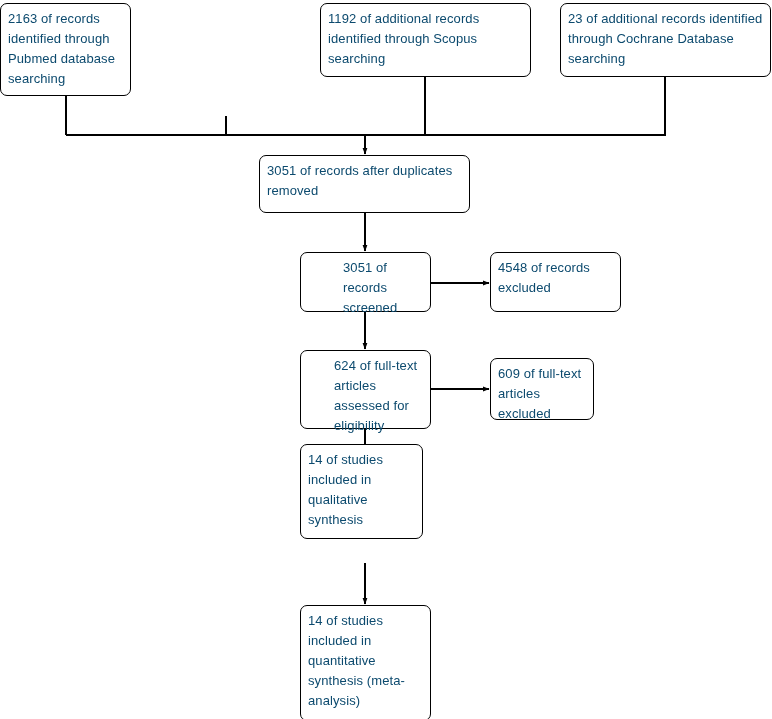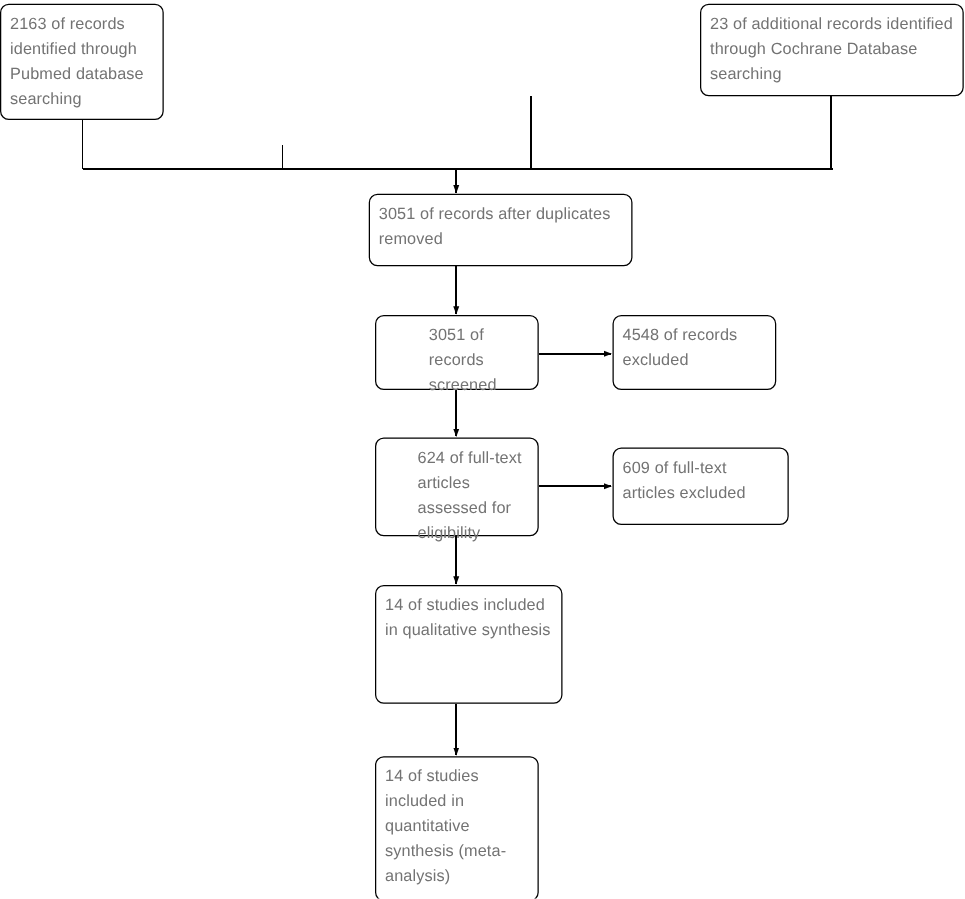--- a/index.html
+++ b/index.html
@@ -22,21 +22,21 @@
     width: 772px;
     height: 719px;
     pointer-events: none;
   }
   .flow-box {
     position: absolute;
     box-sizing: border-box;
     border: 1px solid #000000;
     border-radius: 7px;
     background: #ffffff;
-    color: #737373;
+    color: #0c4a6e;
     font-size: 13px;
     line-height: 20px;
     padding: 5px 7px 4px 7px;
     white-space: pre-line;
     letter-spacing: 0.1px;
   }
 </style>
 </head>
 <body>
 
@@ -64,30 +64,31 @@
       <line x1="365" y1="312" x2="365" y2="349"></line>
       <line x1="431" y1="389" x2="489" y2="389"></line>
       <line x1="365" y1="429" x2="365" y2="467"></line>
       <line x1="365" y1="563" x2="365" y2="604"></line>
     </g>
   </svg>
 
   <div class="flow-box" style="left:0px; top:3px; width:131px; height:93px;">2163 of records identified through Pubmed database searching</div>
 
 
+  <div class="flow-box" style="left:320px; top:3px; width:211px; height:74px;">1192 of additional records identified through Scopus searching</div>
 
   <div class="flow-box" style="left:560px; top:3px; width:211px; height:74px;">23 of additional records identified through Cochrane Database searching</div>
 
-  <div class="flow-box" style="left:259px; top:155px; width:211px; height:58px;margin-left:36px;">3051 of records after duplicates removed</div>
+  <div class="flow-box" style="left:259px; top:155px; width:211px; height:58px;">3051 of records after duplicates removed</div>
 
   <div class="flow-box" style="left:300px; top:252px; width:131px; height:60px;padding-left:42px;">3051 of records screened</div>
 
   <div class="flow-box" style="left:490px; top:252px; width:131px; height:60px;">4548 of records excluded</div>
 
   <div class="flow-box" style="left:300px; top:350px; width:131px; height:79px;padding-left:33px;">624 of full-text articles assessed for eligibility</div>
 
-  <div class="flow-box" style="left:490px; top:358px; width:141px; height:62px;">609 of full-text articles excluded</div>
+  <div class="flow-box" style="left:490px; top:358px; width:104px; height:62px;">609 of full-text articles excluded</div>
 
-  <div class="flow-box" style="left:300px; top:468px; width:150px; height:95px;">14 of studies included in qualitative synthesis</div>
+  <div class="flow-box" style="left:300px; top:444px; width:123px; height:95px;">14 of studies included in qualitative synthesis</div>
 
   <div class="flow-box" style="left:300px; top:605px; width:131px; height:116px;">14 of studies included in quantitative synthesis (meta-analysis)</div>
 
 </div>
 
 </body></html>

